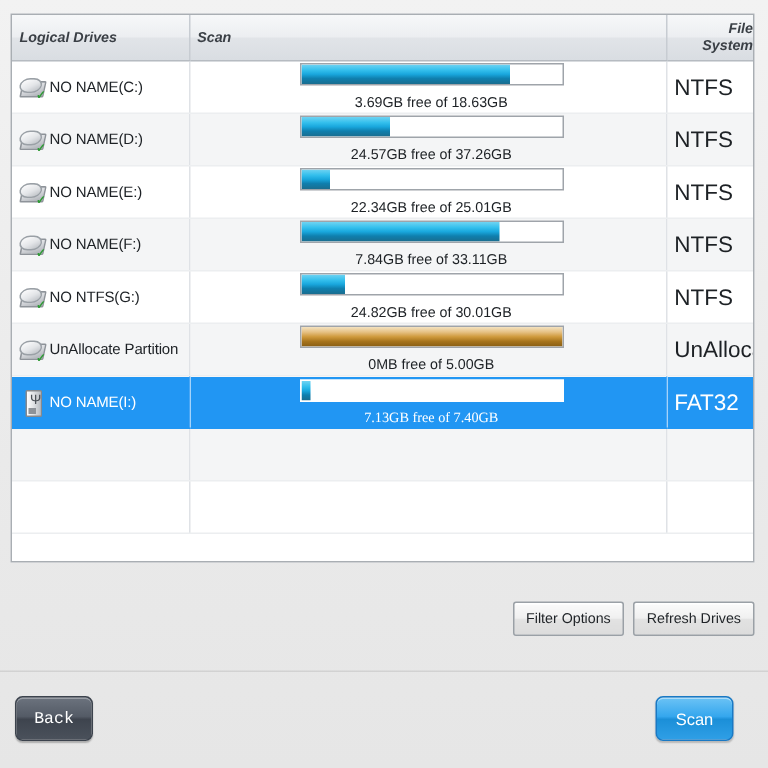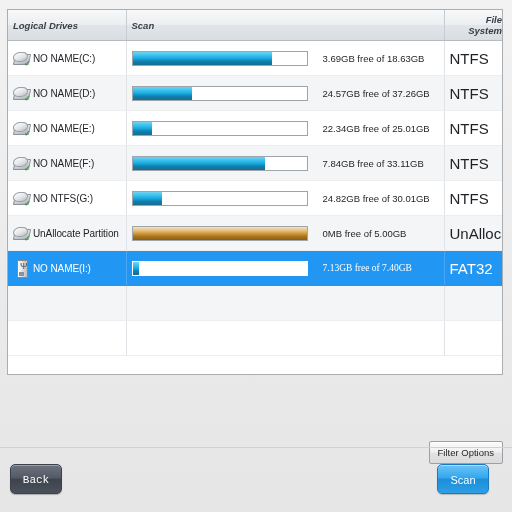--- a/index.html
+++ b/index.html
@@ -102,21 +102,21 @@
   .icon-usb .cap {
     position: absolute; left: 6px; top: 12px; width: 5px; height: 4px;
     background: #8d9298;
   }
   .icon-usb .trident {
     position: absolute; left: 7px; top: 2px; width: 3px; height: 9px;
     color: #4a4f55; font-size: 9px; line-height: 9px; text-align: center;
   }
 
   
-  .bar-wrap { display: flex; align-items: center; gap: 15px; }
+  .bar-wrap { display: flex; align-items: center; gap: 6px; flex-direction: column; }
   .bar {
     position: relative;
     width: 176px; height: 15px;
     background: #ffffff;
     border: 1px solid #9fa4aa;
     box-sizing: border-box;
     flex: 0 0 auto;
     overflow: hidden;
   }
   .bar .fill {
@@ -146,21 +146,20 @@
     color: #1f2327;
     background: linear-gradient(180deg, #fbfbfb 0%, #f0f0f0 48%, #e2e2e2 52%, #dcdcdc 100%);
     border: 1px solid #9aa0a6;
     border-radius: 2px;
     box-shadow: inset 0 1px 0 #ffffff;
     cursor: pointer;
     font-family: "Liberation Sans", sans-serif;
     line-height: 21px;
     text-align: center;
     box-sizing: border-box;
-    margin-top: 40px;
   }
 
   
   .footer-sep {
     position: absolute; left: 0; right: 0; top: 447px;
     height: 1px; background: #d2d2d2;
   }
   .btn-back {
     position: absolute; left: 10px; top: 464px;
     width: 52px; height: 30px;
@@ -368,20 +367,21 @@
             <td>&nbsp;</td>
             <td>&nbsp;</td>
             <td>&nbsp;</td>
           </tr>
         </tbody>
     </table>
   </div>
 
   <div class="mid-buttons">
     <button class="btn-light">Filter Options</button>
+    <button class="btn-light">Refresh Drives</button>
   </div>
 
   <div class="footer-sep"></div>
 
   <button class="btn-back">Back</button>
   <button class="btn-scan">Scan</button>
 
 </div>
 
 </body></html>

